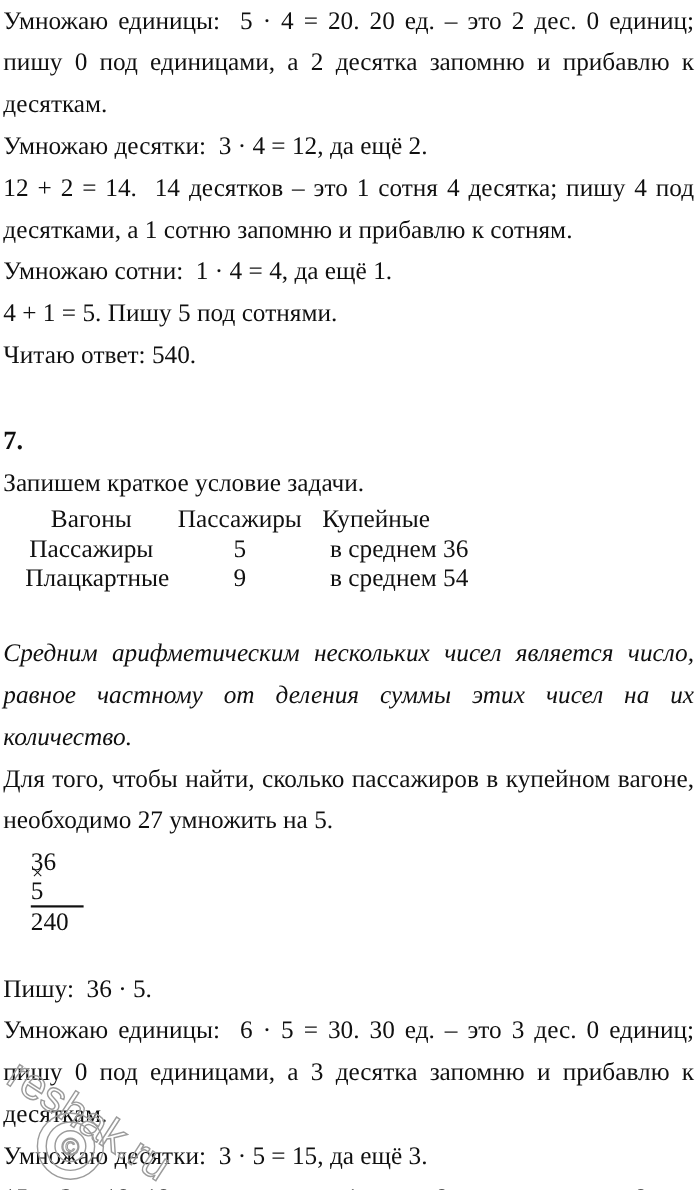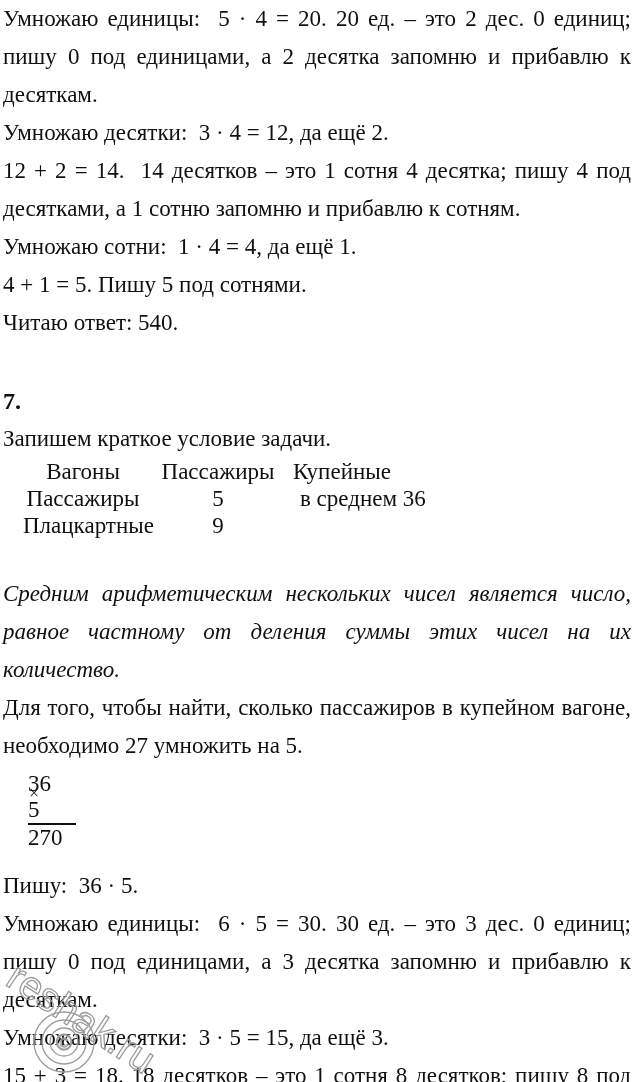--- a/index.html
+++ b/index.html
@@ -33,21 +33,21 @@
     width:48px;
     position:relative;
     line-height:26px;
   }
   .mrow { padding-right:6px; }
   .mresult { border-top:2px solid #101010; }
   .mult-sign {
     position:absolute; left:1px; top:13px;
     font-size:18px; line-height:18px;
   }
-  .pishu { margin-top:16px; }
+  .pishu { margin-top:29px; }
   .watermark {
     position:absolute; left:0; top:950px;
     width:225px; height:132px;
     pointer-events:none;
   }
   .watermark text {
     font-family:"Liberation Sans","DejaVu Sans",sans-serif;
   }
 </style>
 </head>
@@ -69,30 +69,31 @@
     <div class="cell th">Вагоны</div>
     <div class="cell th">Пассажиры</div>
     <div class="cell c1">Купейные</div>
 
     <div class="cell th">Пассажиры</div>
     <div class="cell c2">5</div>
     <div class="cell c3">в среднем 36</div>
 
     <div class="cell c1">Плацкартные</div>
     <div class="cell c2">9</div>
+    <div class="cell c3">в среднем 54</div>
   </div>
 
   <p class="line j gap-top">Средним арифметическим нескольких чисел является число, равное частному от деления суммы этих чисел на их количество.</p>
   <p class="line j">Для того, чтобы найти, сколько пассажиров в купейном вагоне, необходимо 27 умножить на 5.</p>
 
   <div class="mult">
     <span class="mult-sign">×</span>
     <div class="mrow">36</div>
     <div class="mrow">5</div>
-    <div class="mrow mresult">270</div>
+    <div class="mrow mresult">240</div>
   </div>
 
   <p class="line pishu">Пишу:  36 · 5.</p>
   <p class="line j">Умножаю единицы:  6 · 5 = 30. 30 ед. – это 3 дес. 0 единиц; пишу 0 под единицами, а 3 десятка запомню и прибавлю к десяткам.</p>
   <p class="line">Умножаю десятки:  3 · 5 = 15, да ещё 3.</p>
   <p class="line j">15 + 3 = 18. 18 десятков – это 1 сотня 8 десятков; пишу 8 под десятками, а 1 сотню пишу под сотнями, так как других сотен для умножения нет.</p>
 
 </div>
 
 <svg class="watermark" viewBox="0 0 225 132" xmlns="http://www.w3.org/2000/svg">

